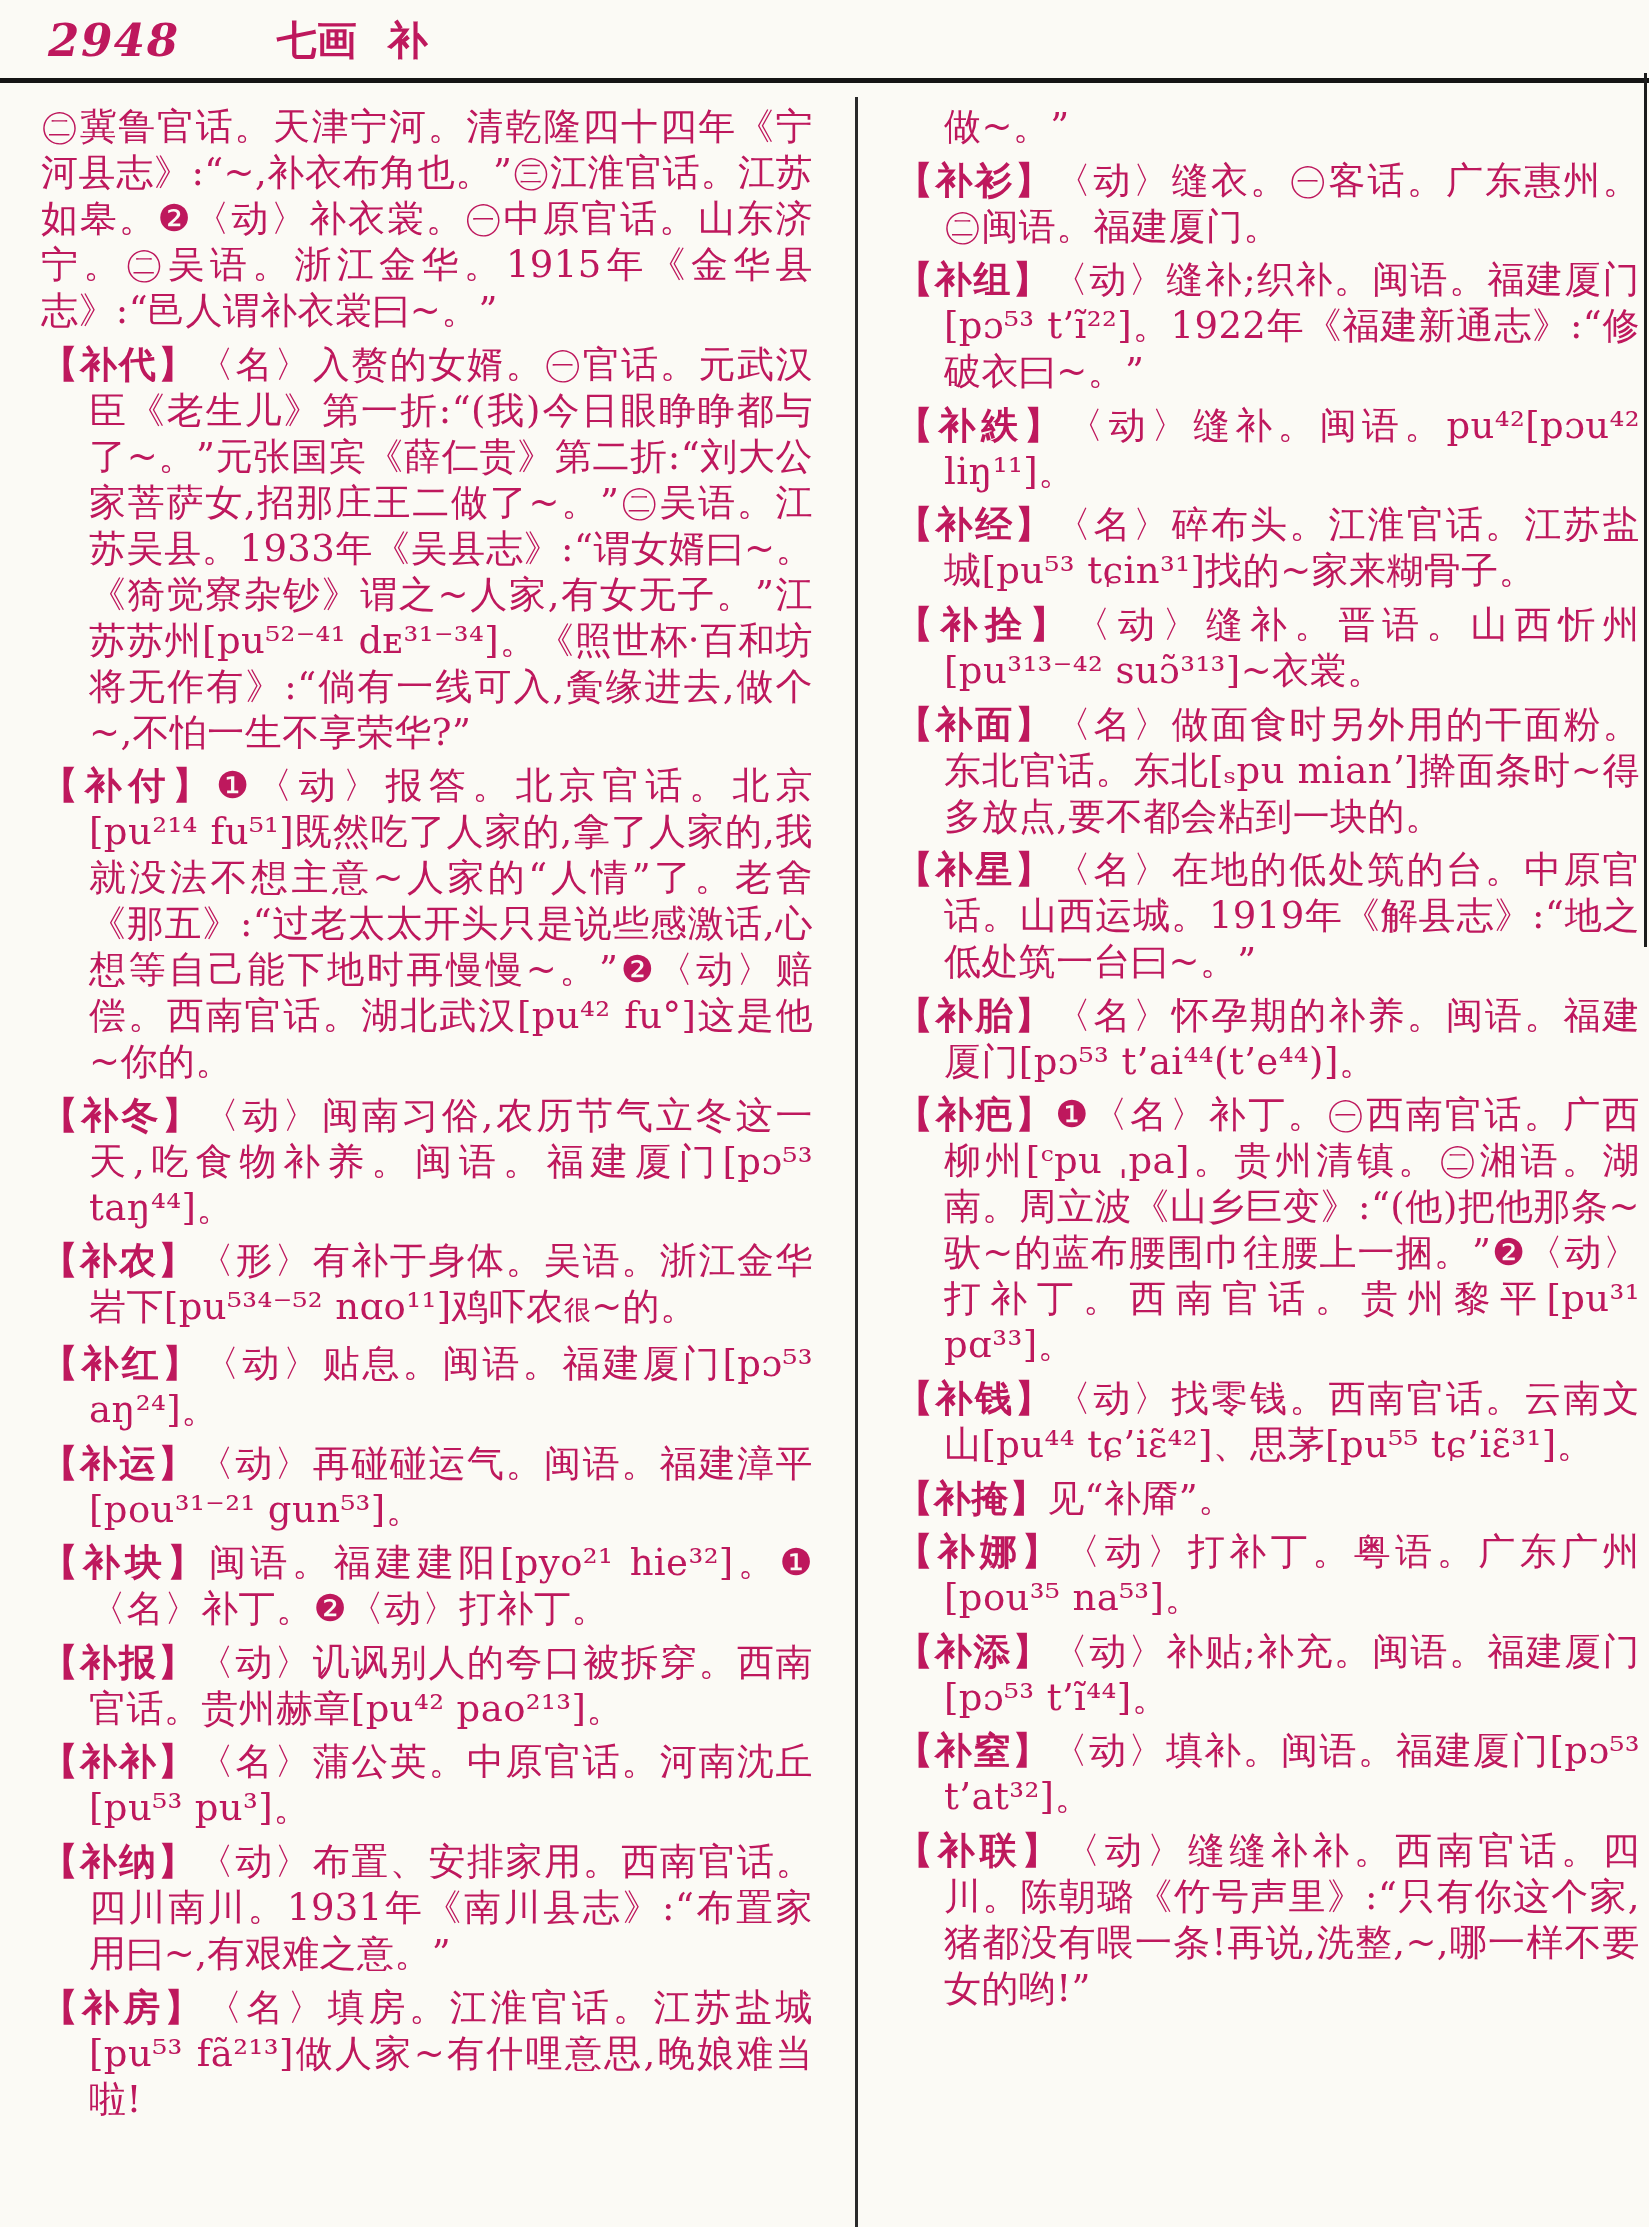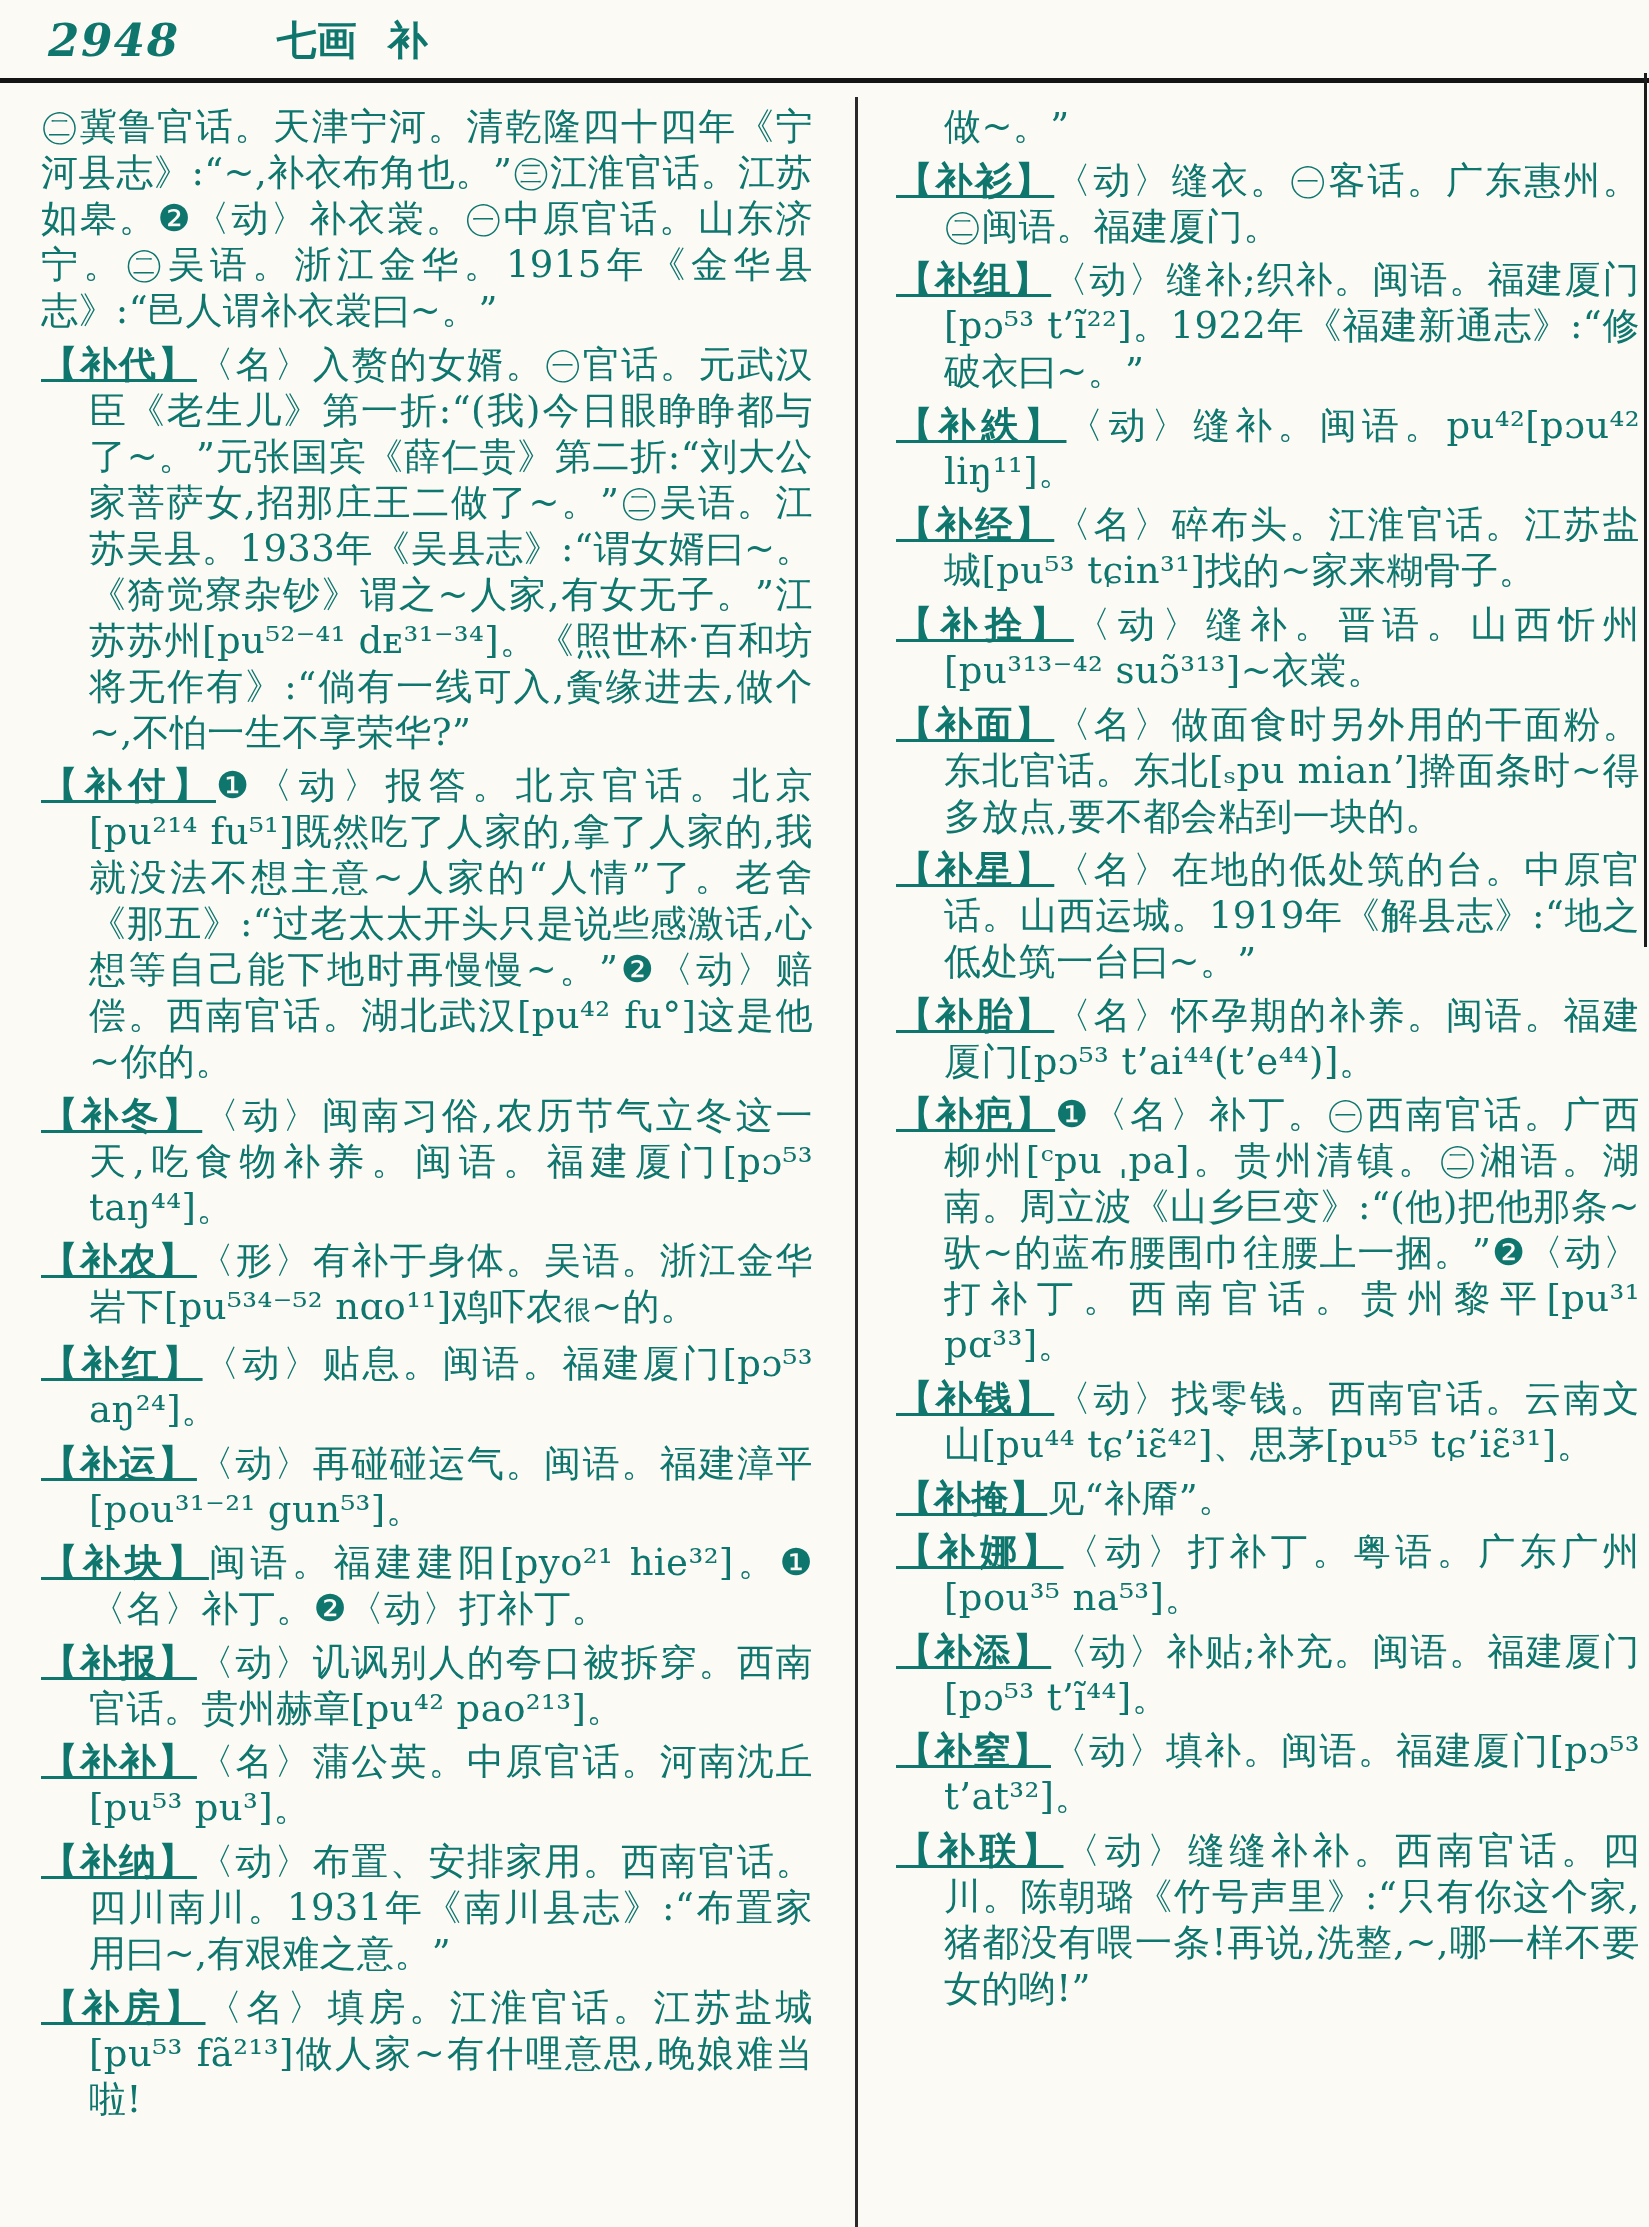--- a/index.html
+++ b/index.html
@@ -29,28 +29,28 @@
     position:absolute;top:104px;
     font-size:37px;line-height:46px;
     text-align:justify;
     letter-spacing:0.4px;
   }
   .col.left{left:41px;width:772px;}
   .col.right{left:896px;width:744px;}
   .entry{padding-left:48px;text-indent:-48px;margin:0 0 6.6px 0;}
   .cont{margin:0 0 6.6px 0;}
   .cont.ind{text-indent:48px;}
-  .head{font-weight:bold;letter-spacing:0.8px;text-decoration:underline;}
+  .head{font-weight:bold;letter-spacing:0.8px;}
   .u{text-underline-offset:6.6px;text-decoration-thickness:2.1px;}
   .sm{font-size:27px;}
 </style>
 </head>
 <body>
 
-<div class="page" style="background: rgb(251, 250, 245); color: #0f766e;">
+<div class="page" style="background: rgb(251, 250, 245); color: #be185d;">
   <div class="hdr">
     <span class="pno">2948</span><span class="sec"><span>七画</span><span class="rchar">补</span></span>
   </div>
   <div class="rule"></div>
   <div class="divider"></div>
   <div class="edge"></div>
   <div class="col left">
       <div class="cont"><span>㊁冀鲁官话。</span><span class="u">天津宁河</span><span>。</span><span class="u">清乾隆</span><span>四十四年《宁河县志》:“~,补衣布角也。”㊂江淮官话。</span><span class="u">江苏如皋</span><span>。❷〈动〉补衣裳。㊀中原官话。</span><span class="u">山东济宁</span><span>。㊁吴语。</span><span class="u">浙江金华</span><span>。1915年《金华县志》:“邑人谓补衣裳曰~。”</span></div>
       <div class="entry"><span class="head">【补代】</span><span>〈名〉入赘的女婿。㊀官话。</span><span class="u">元武汉臣</span><span>《老生儿》第一折:“(我)今日眼睁睁都与了~。”</span><span class="u">元张国宾</span><span>《薛仁贵》第二折:“</span><span class="u">刘大公</span><span>家菩萨女,招那</span><span class="u">庄王二</span><span>做了~。”㊁吴语。</span><span class="u">江苏吴县</span><span>。1933年《吴县志》:“谓女婿曰~。《猗觉寮杂钞》谓之~人家,有女无子。”</span><span class="u">江苏苏州</span><span>[pu⁵²⁻⁴¹ dᴇ³¹⁻³⁴]。《照世杯·百和坊将无作有》:“倘有一线可入,夤缘进去,做个~,不怕一生不享荣华?”</span></div>
       <div class="entry"><span class="head">【补付】</span><span>❶〈动〉报答。北京官话。</span><span class="u">北京</span><span>[pu²¹⁴ fu⁵¹]既然吃了人家的,拿了人家的,我就没法不想主意~人家的“人情”了。</span><span class="u">老舍</span><span>《那五》:“</span><span class="u">过老太太</span><span>开头只是说些感激话,心想等自己能下地时再慢慢~。”❷〈动〉赔偿。西南官话。</span><span class="u">湖北武汉</span><span>[pu⁴² fu°]这是他~你的。</span></div>

